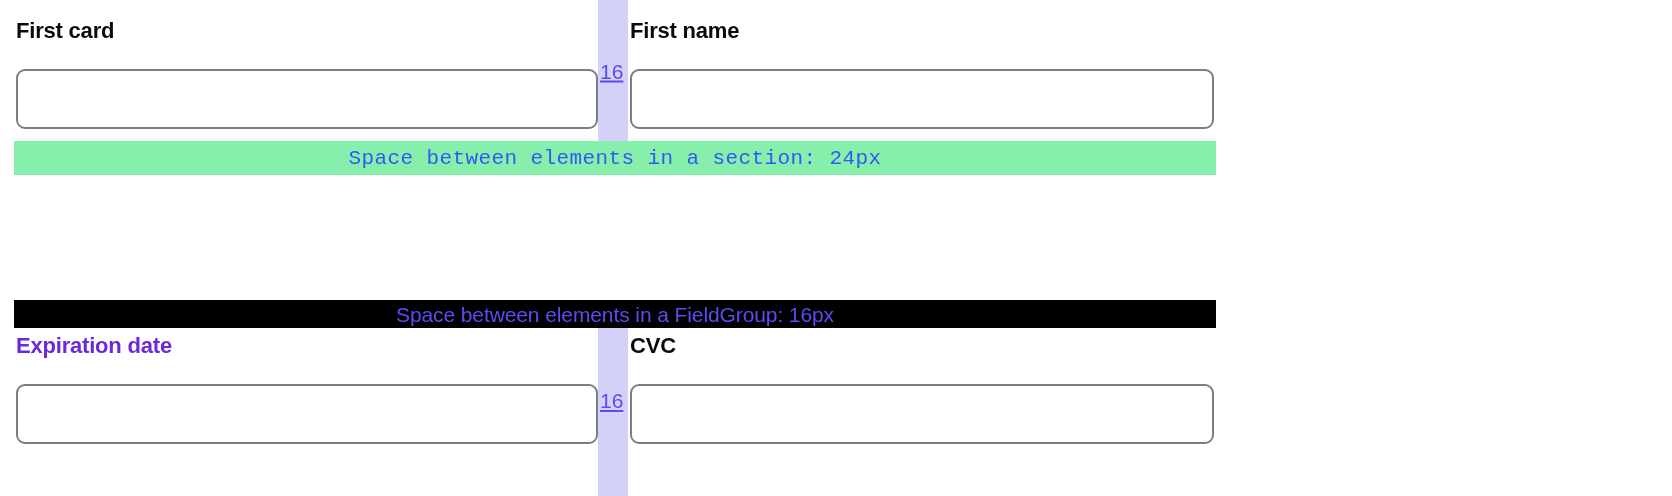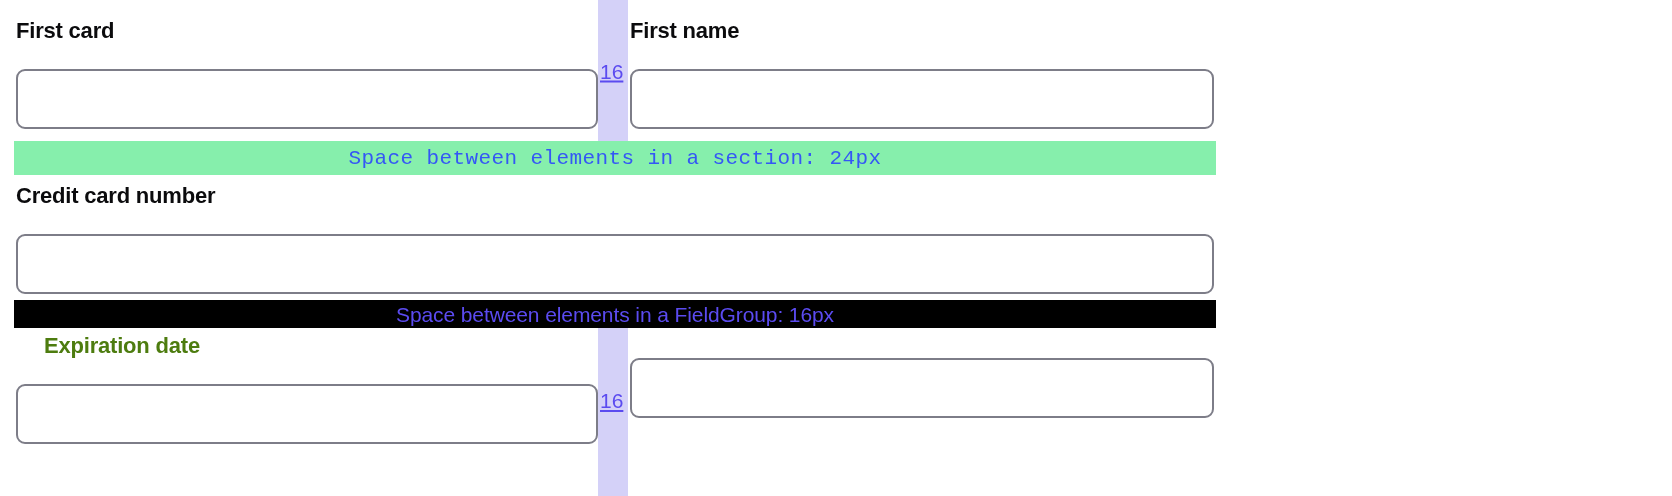--- a/index.html
+++ b/index.html
@@ -123,35 +123,32 @@
 
   <div class="field" style="left:630px; top:18px; width:584px;">
     <div class="field-label" style="color: rgb(11, 11, 13);">First name</div>
     <input class="field-input" type="text" style="margin-top: 25px; border-color: rgb(125, 125, 136); background: rgb(255, 255, 255);" placeholder="">
   </div>
 
   <div class="band band-section" style="left: 14px; top: 141px; width: 1202px; height: 34px; background: #86efac;">
     <span class="band-text" style="color: rgb(52, 87, 245);">Space between elements in a section: 24px</span>
   </div>
 
-  <div class="field" style="left:16px; top:183px; width:1198px;">
-    <div class="field-label" style="color: rgb(11, 11, 13);">Credit card number</div>
-    <input class="field-input" type="text" style="margin-top: 25px; border-color: rgb(125, 125, 136); background: rgb(255, 255, 255);" placeholder="">
-  </div>
 
   <div class="band band-group" style="left: 14px; top: 300px; width: 1202px; height: 28px; background: #000000;">
     <span class="band-text" style="color: rgb(91, 75, 240);">Space between elements in a FieldGroup: 16px</span>
   </div>
 
   <div class="gap-col" style="left: 598px; top: 328px; width: 30px; height: 168px; background: rgb(212, 209, 248);">
     <span class="gap-num" style="top: 62px; transform: none; color: rgb(91, 75, 240);">16</span>
   </div>
 
   <div class="field" style="left:16px; top:333px; width:582px;">
-    <div class="field-label" style="color: #4d7c0f; margin-left: 28px;">Expiration date</div>
+    <div class="field-label" style="color: #6d28d9;">Expiration date</div>
     <input class="field-input" type="text" style="margin-top: 25px; border-color: rgb(125, 125, 136); background: rgb(255, 255, 255);" placeholder="">
   </div>
 
   <div class="field" style="left:630px; top:333px; width:584px;">
+    <div class="field-label" style="color: rgb(11, 11, 13);">CVC</div>
     <input class="field-input" type="text" style="margin-top: 25px; border-color: rgb(125, 125, 136); background: rgb(255, 255, 255);" placeholder="">
   </div>
 
 </div>
 
 </body></html>

